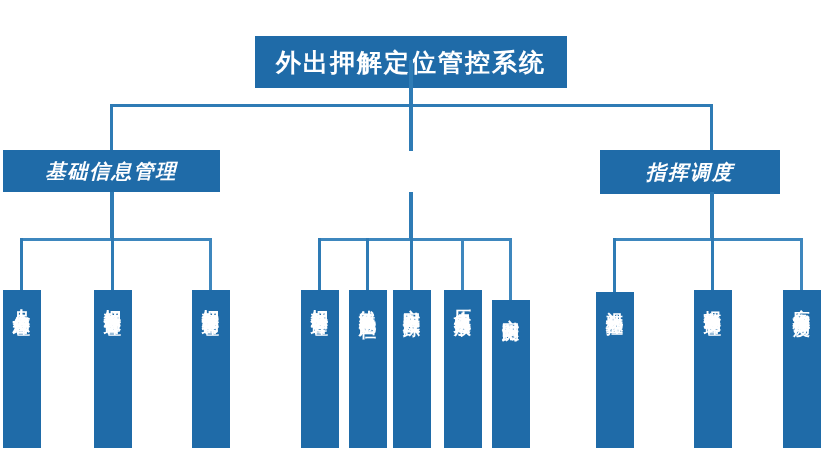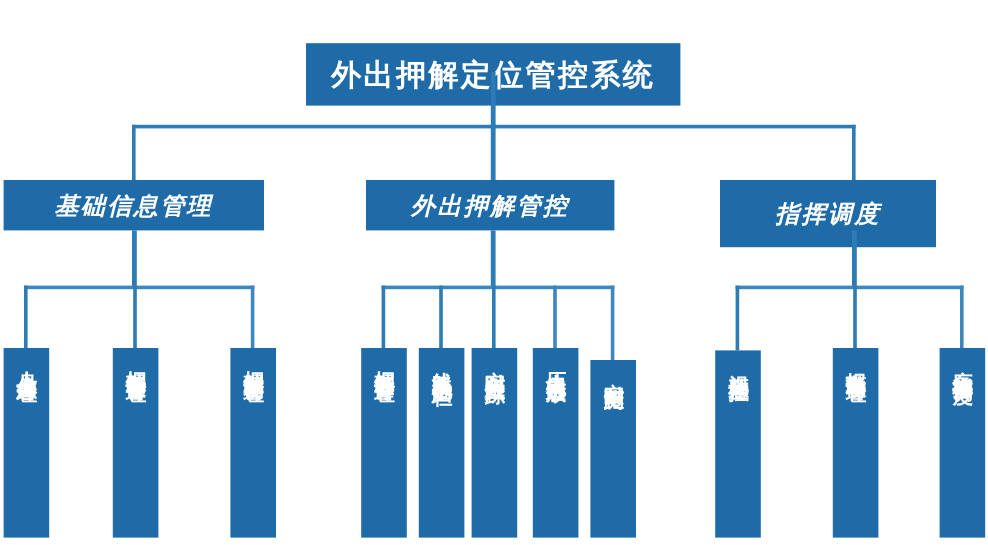--- a/index.html
+++ b/index.html
@@ -60,22 +60,21 @@
 
   <div class="conn v" style="left:409px;top:60px;width:4px;height:46px;"></div>
 
   <div class="conn h" style="left:110px;top:104px;width:603px;height:3px;"></div>
 
   <div class="conn v" style="left:110px;top:104px;width:3px;height:47px;"></div>
   <div class="conn v" style="left:409px;top:104px;width:4px;height:47px;"></div>
   <div class="conn v" style="left:710px;top:104px;width:3px;height:47px;"></div>
 
   <div class="node level2" style="left:3px;top:150px;width:217px;height:42px;">基础信息管理</div>
-  <div class="node level2" style="left:305px;top:150px;width:207px;height:42px;">外出押解管控</div>
-  <div class="node level2" style="left:600px;top:150px;width:180px;height:56px;text-align:right;">指挥调度</div>
+  <div class="node level2" style="left:600px;top:150px;width:180px;height:44px;text-align:right;">指挥调度</div>
 
   <div class="conn v" style="left:110px;top:192px;width:4px;height:48px;"></div>
   <div class="conn h thin" style="left:20px;top:238px;width:192px;height:3px;"></div>
   <div class="conn v" style="left:20px;top:238px;width:3px;height:52px;"></div>
   <div class="conn v" style="left:111px;top:238px;width:3px;height:52px;"></div>
   <div class="conn v thin" style="left:209px;top:238px;width:3px;height:52px;"></div>
 
   <div class="node leaf" style="left:3px;top:290px;width:38px;height:158px;">人员信息管理</div>
   <div class="node leaf" style="left:94px;top:290px;width:38px;height:158px;">押解设备管理</div>
   <div class="node leaf" style="left:192px;top:290px;width:38px;height:158px;">押解车辆管理</div>

